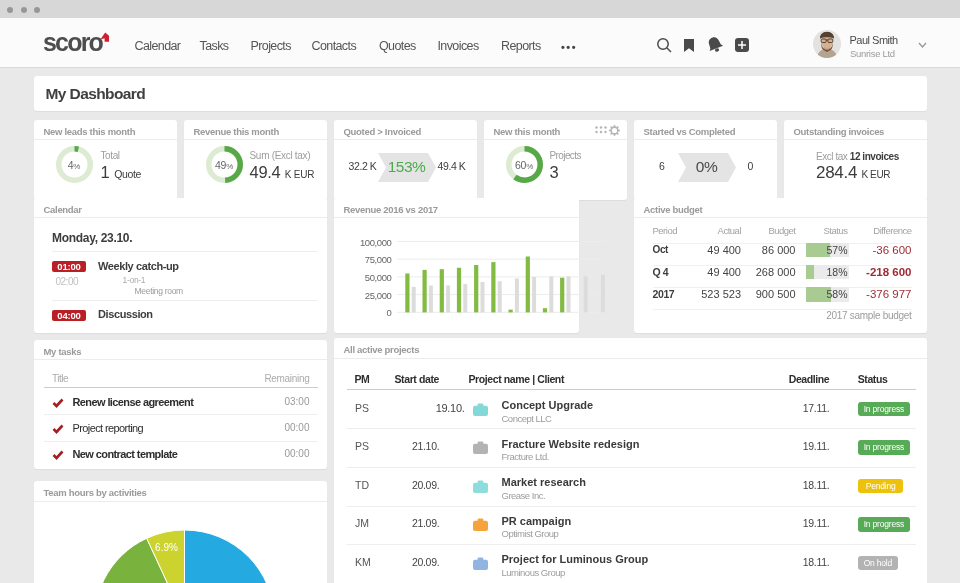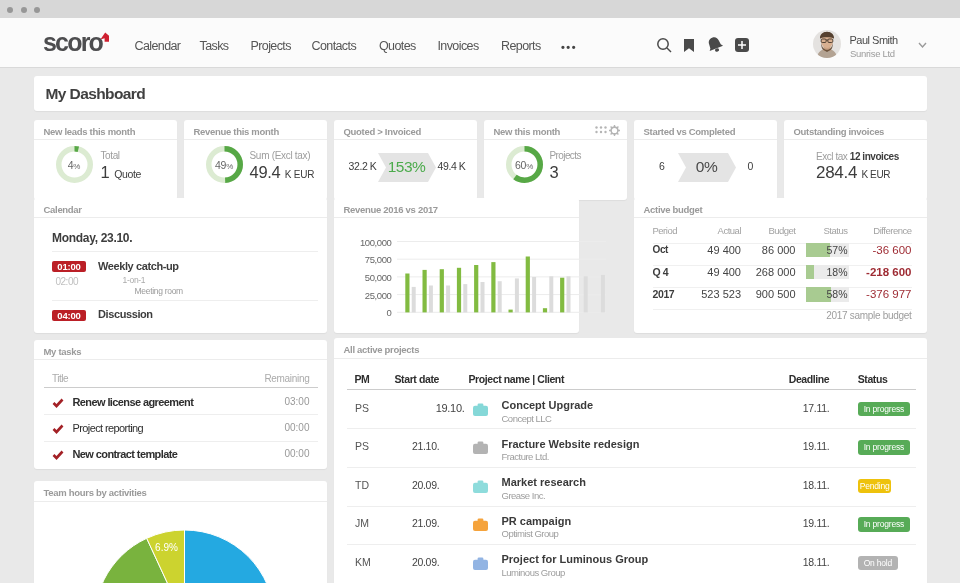--- a/index.html
+++ b/index.html
@@ -322,21 +322,21 @@
   <div class="sep" style="left:13.5px; top:128.9px; width:569px;"></div>
   <span class="t" style="left:21.5px; top:140.7px; font-size:10.5px; color:#555;">TD</span>
   <span class="t" style="right:487.2px; top:140.7px; font-size:10.5px; letter-spacing:-0.3px; color:#444;">20.09.</span>
   <svg class="abs" style="left:139px; top:141.7px;" width="15" height="13" viewBox="0 0 15 13">
       <rect x="4.6" y="0.5" width="5.8" height="4" rx="1.3" fill="#8edcdc"></rect>
       <rect x="0" y="2.8" width="15" height="10.2" rx="2" fill="#8edcdc"></rect>
     </svg>
   <span class="t" style="left:168px; top:138.2px; font-size:11px; font-weight:bold; color:#3a3a3a;">Market research</span>
   <span class="t" style="left:168px; top:151.7px; font-size:9.5px; letter-spacing:-0.5px; color:#9d9d9d;">Grease Inc.</span>
   <span class="t" style="right:97.2px; top:140.7px; font-size:10.5px; letter-spacing:-0.3px; color:#444;">18.11.</span>
-  <span class="badge" style="left:524.2px; top:140.7px; background:#eec20c; padding:0 2px;">Pending</span>
+  <span class="badge" style="left:524.2px; top:140.7px; background:#eec20c; padding:0 8px;">Pending</span>
   <div class="sep" style="left:13.5px; top:167.5px; width:569px;"></div>
   <span class="t" style="left:21.5px; top:179.3px; font-size:10.5px; color:#555;">JM</span>
   <span class="t" style="right:487.2px; top:179.3px; font-size:10.5px; letter-spacing:-0.3px; color:#444;">21.09.</span>
   <svg class="abs" style="left:139px; top:180.3px;" width="15" height="13" viewBox="0 0 15 13">
       <rect x="4.6" y="0.5" width="5.8" height="4" rx="1.3" fill="#f5a33c"></rect>
       <rect x="0" y="2.8" width="15" height="10.2" rx="2" fill="#f5a33c"></rect>
     </svg>
   <span class="t" style="left:168px; top:176.8px; font-size:11px; font-weight:bold; color:#3a3a3a;">PR campaign</span>
   <span class="t" style="left:168px; top:190.3px; font-size:9.5px; letter-spacing:-0.5px; color:#9d9d9d;">Optimist Group</span>
   <span class="t" style="right:97.2px; top:179.3px; font-size:10.5px; letter-spacing:-0.3px; color:#444;">19.11.</span>

